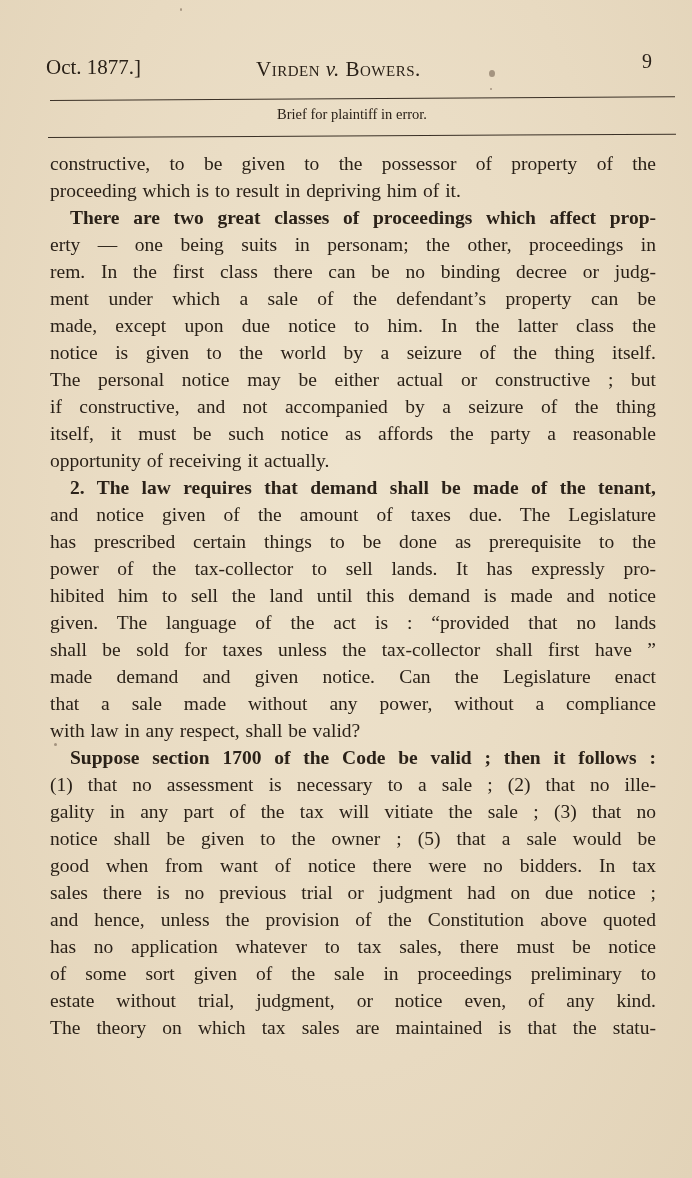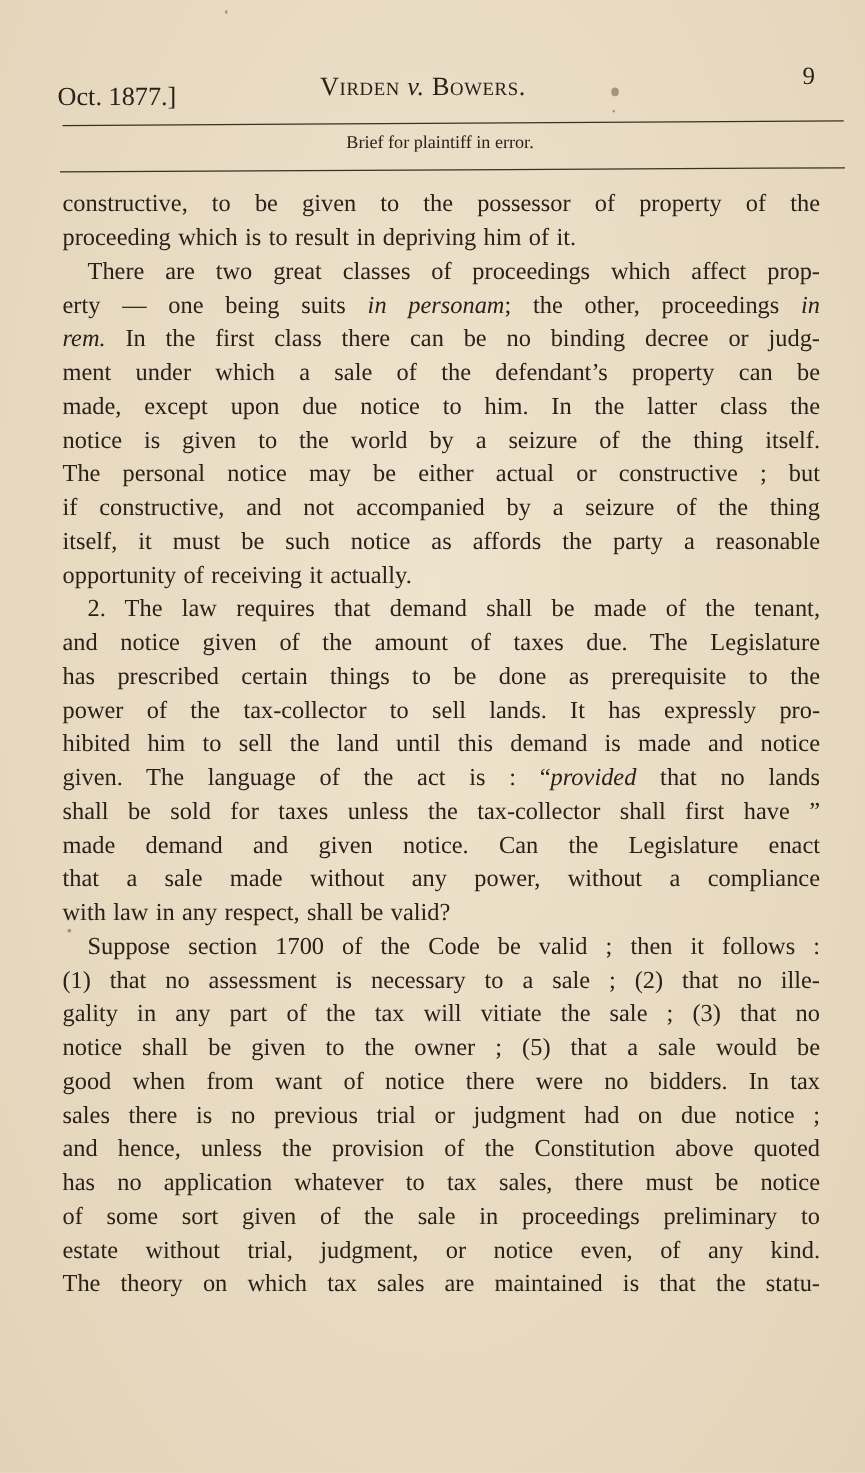--- a/index.html
+++ b/index.html
@@ -27,21 +27,21 @@
     top: 50px;
     left: 46px;
     width: 610px;
     height: 30px;
     font-size: 21px;
     line-height: 30px;
   }
   .rh-left {
     position: absolute;
     left: 0;
-    top: 12px;
+    top: 2px;
   }
   .rh-center {
     position: absolute;
     left: 210px;
     top: 4px;
     letter-spacing: 0.5px;
   }
   .rh-center .sc {
     font-variant: small-caps;
   }
@@ -98,23 +98,23 @@
     text-align: justify;
     text-align-last: justify;
     white-space: nowrap;
     word-spacing: 1px;
   }
   .line.last {
     text-align-last: left;
   }
   .line.indent {
     padding-left: 20px;
+    font-weight: bold;
   }
   .line span.it {
-    font-style: italic;
   }
   .speck {
     position: absolute;
     border-radius: 50%;
     background: #6b5a48;
     opacity: 0.55;
   }
 </style>
 </head>
 <body>

